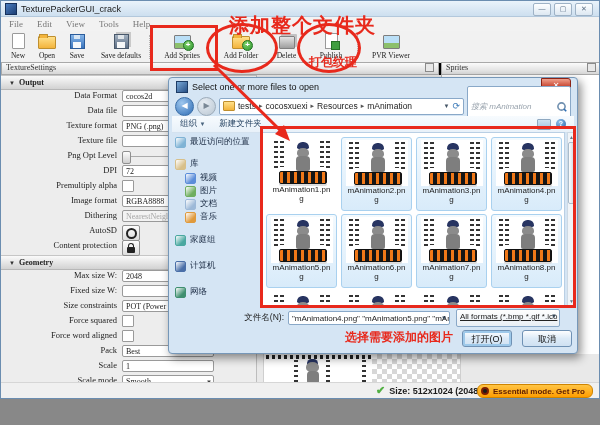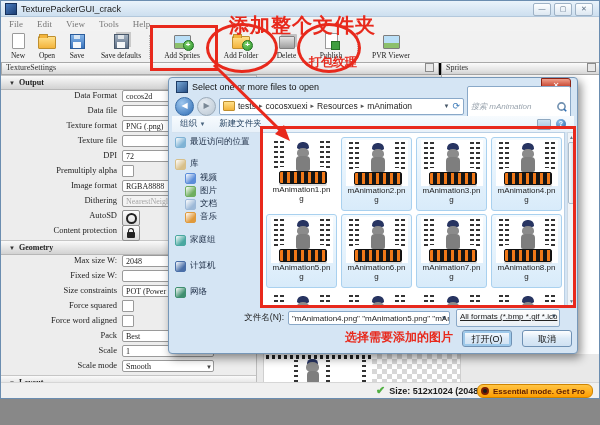--- a/index.html
+++ b/index.html
@@ -329,20 +329,26 @@
       </div>
       <div class="srow">
         <span class="slabel">Texture format</span>
         <div class="combo"><span class="cval">PNG (.png)</span><span class="arr">▼</span></div>
       </div>
       <div class="srow">
         <span class="slabel">Texture file</span>
         <div class="tinput"></div>
       </div>
       <div class="srow">
+        <span class="slabel">Png Opt Level</span>
+        <div class="slider">
+          <div class="shandle"></div>
+        </div>
+      </div>
+      <div class="srow">
         <span class="slabel">DPI</span>
         <div class="tinput">72</div>
       </div>
       <div class="srow">
         <span class="slabel">Premultiply alpha</span>
         <div class="chk"></div>
       </div>
       <div class="srow">
         <span class="slabel">Image format</span>
         <div class="combo"><span class="cval">RGBA8888</span><span class="arr">▼</span></div>

